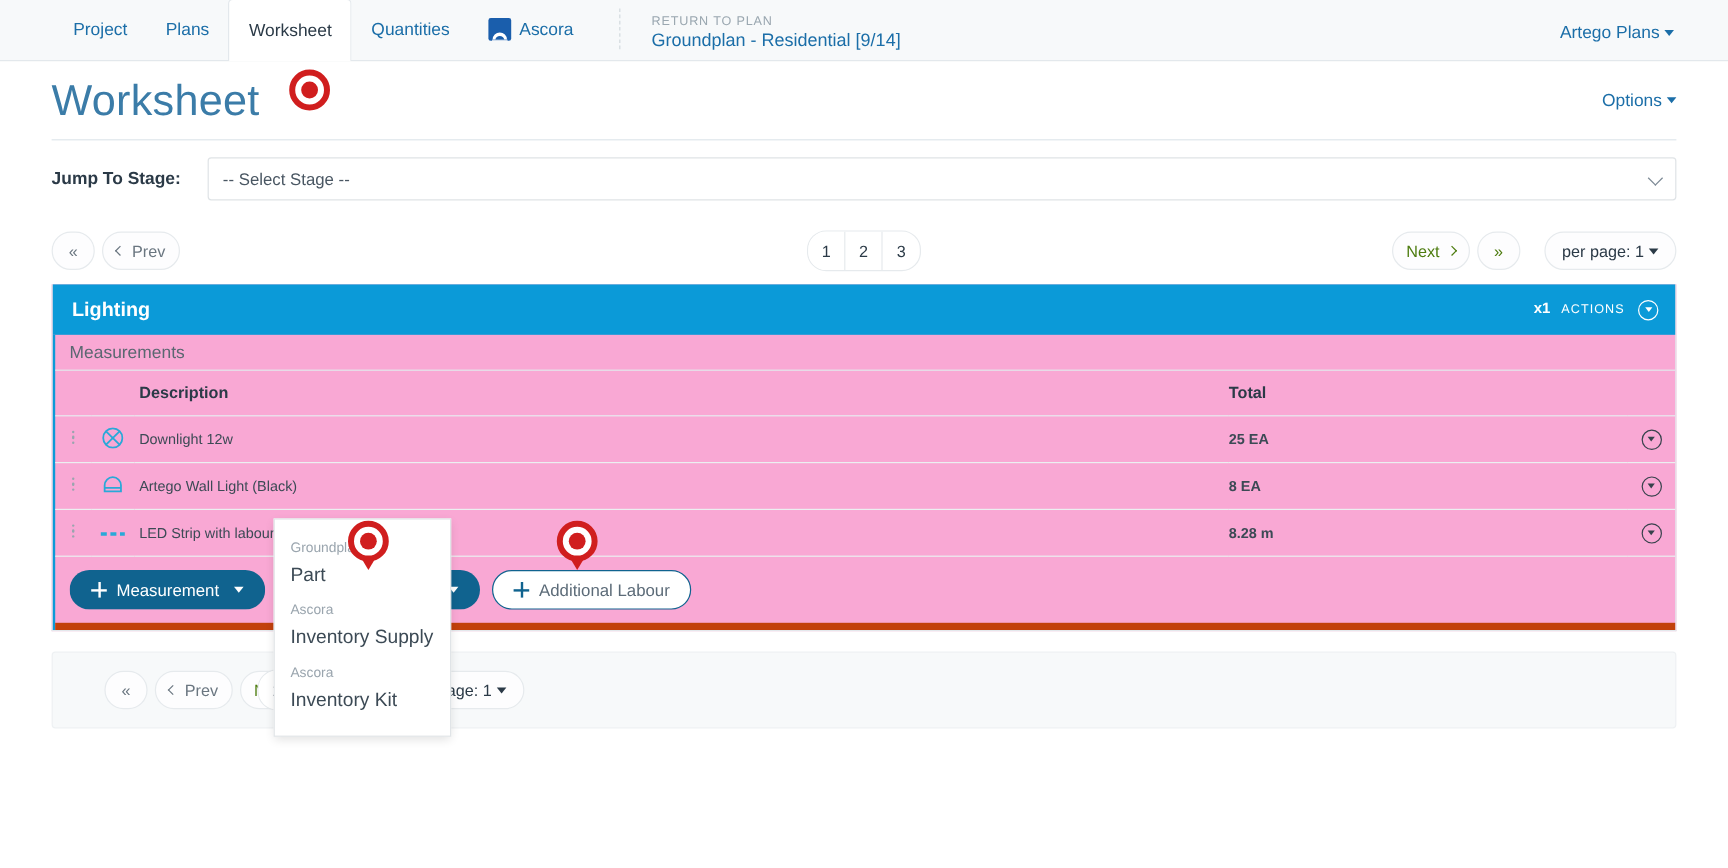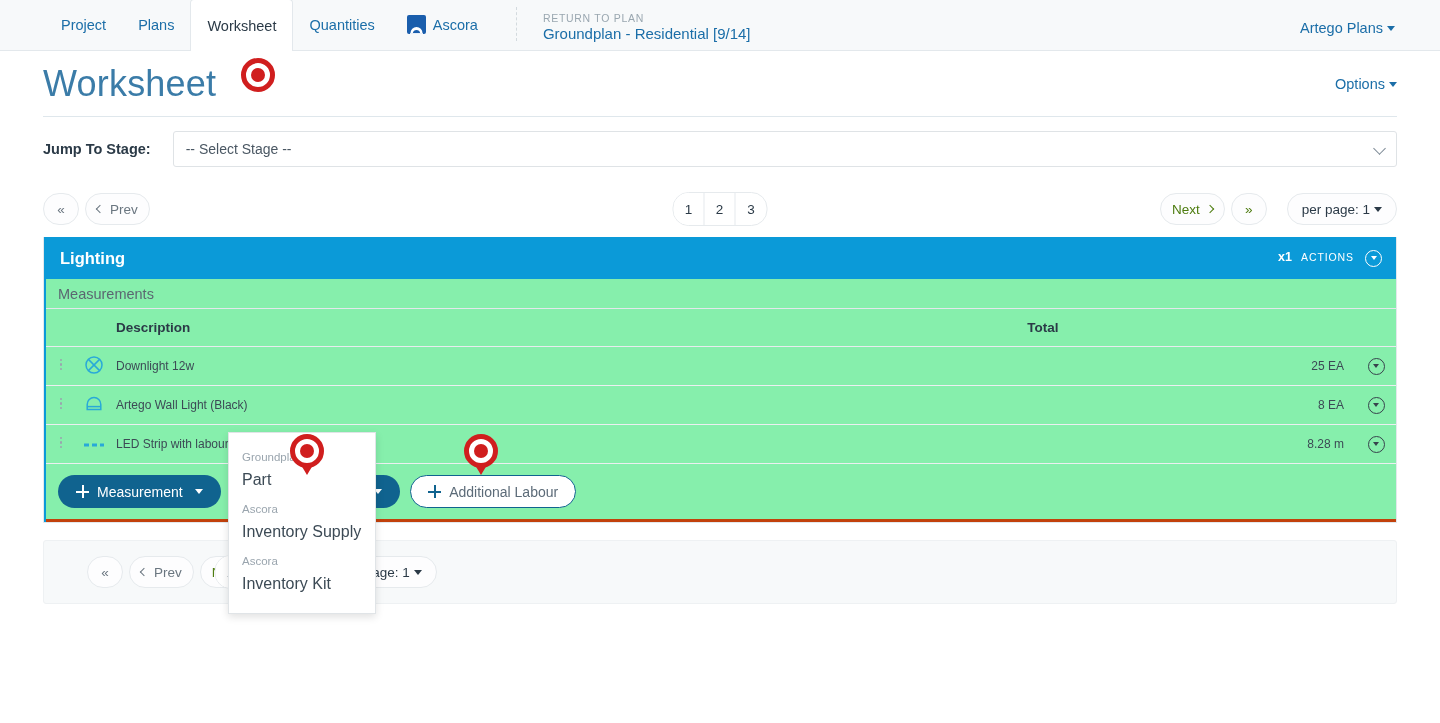--- a/index.html
+++ b/index.html
@@ -197,21 +197,21 @@
     border-top: 1.7px solid currentColor; border-right: 1.7px solid currentColor;
   }
   .chev-r { transform: rotate(45deg); }
   .chev-l { transform: rotate(-135deg); }
 
   
   .card {
     margin: 0 43px;
     border: 1px solid #e3e8ec;
     border-top: none;
-    background: #86efac;
+    background: #f9a8d4;
     position: relative;
   }
   .card-header {
     background: #0b9ad8;
     height: 42px;
     display: flex;
     align-items: center;
     padding: 0 14px 0 16px;
     color: #fff;
   }
@@ -257,21 +257,21 @@
   table.meas td {
     padding: 0;
     height: 39px;
     border-bottom: 1px solid #eceff1;
     font-size: 12px;
     color: #3c4a55;
   }
   .col-grip { width: 30px; text-align: center; }
   .col-icon { width: 36px; text-align: center; }
   .col-desc { padding-left: 4px !important; }
-  .col-total { text-align: right; padding-right: 12px !important; color: #5a6672; white-space: nowrap; }
+  .col-total { text-align: left; padding-right: 12px !important; color: #5a6672; white-space: nowrap; font-weight: bold; }
   .col-act { width: 40px; text-align: center; }
   th.col-total { text-align: right; padding-right: 12px !important; }
   .grip {
     display: inline-block;
     line-height: 0;
     cursor: pointer;
   }
   .grip span {
     display: block;
     width: 2.5px; height: 2.5px;
@@ -293,21 +293,21 @@
     border-right: 3.5px solid transparent;
     border-top: 4.5px solid #37424c;
     margin-top: -1px;
     display: block;
   }
   .card-footer {
     padding: 11px 0 11px 12px;
     display: flex;
     align-items: flex-start;
     gap: 10px;
-    border-bottom: 3px solid #c2410c;
+    border-bottom: 6px solid #c2410c;
   }
   .btn {
     height: 33px;
     border-radius: 17px;
     display: inline-flex;
     align-items: center;
     gap: 8px;
     padding: 0 17px;
     font-size: 14px;
     cursor: pointer;

